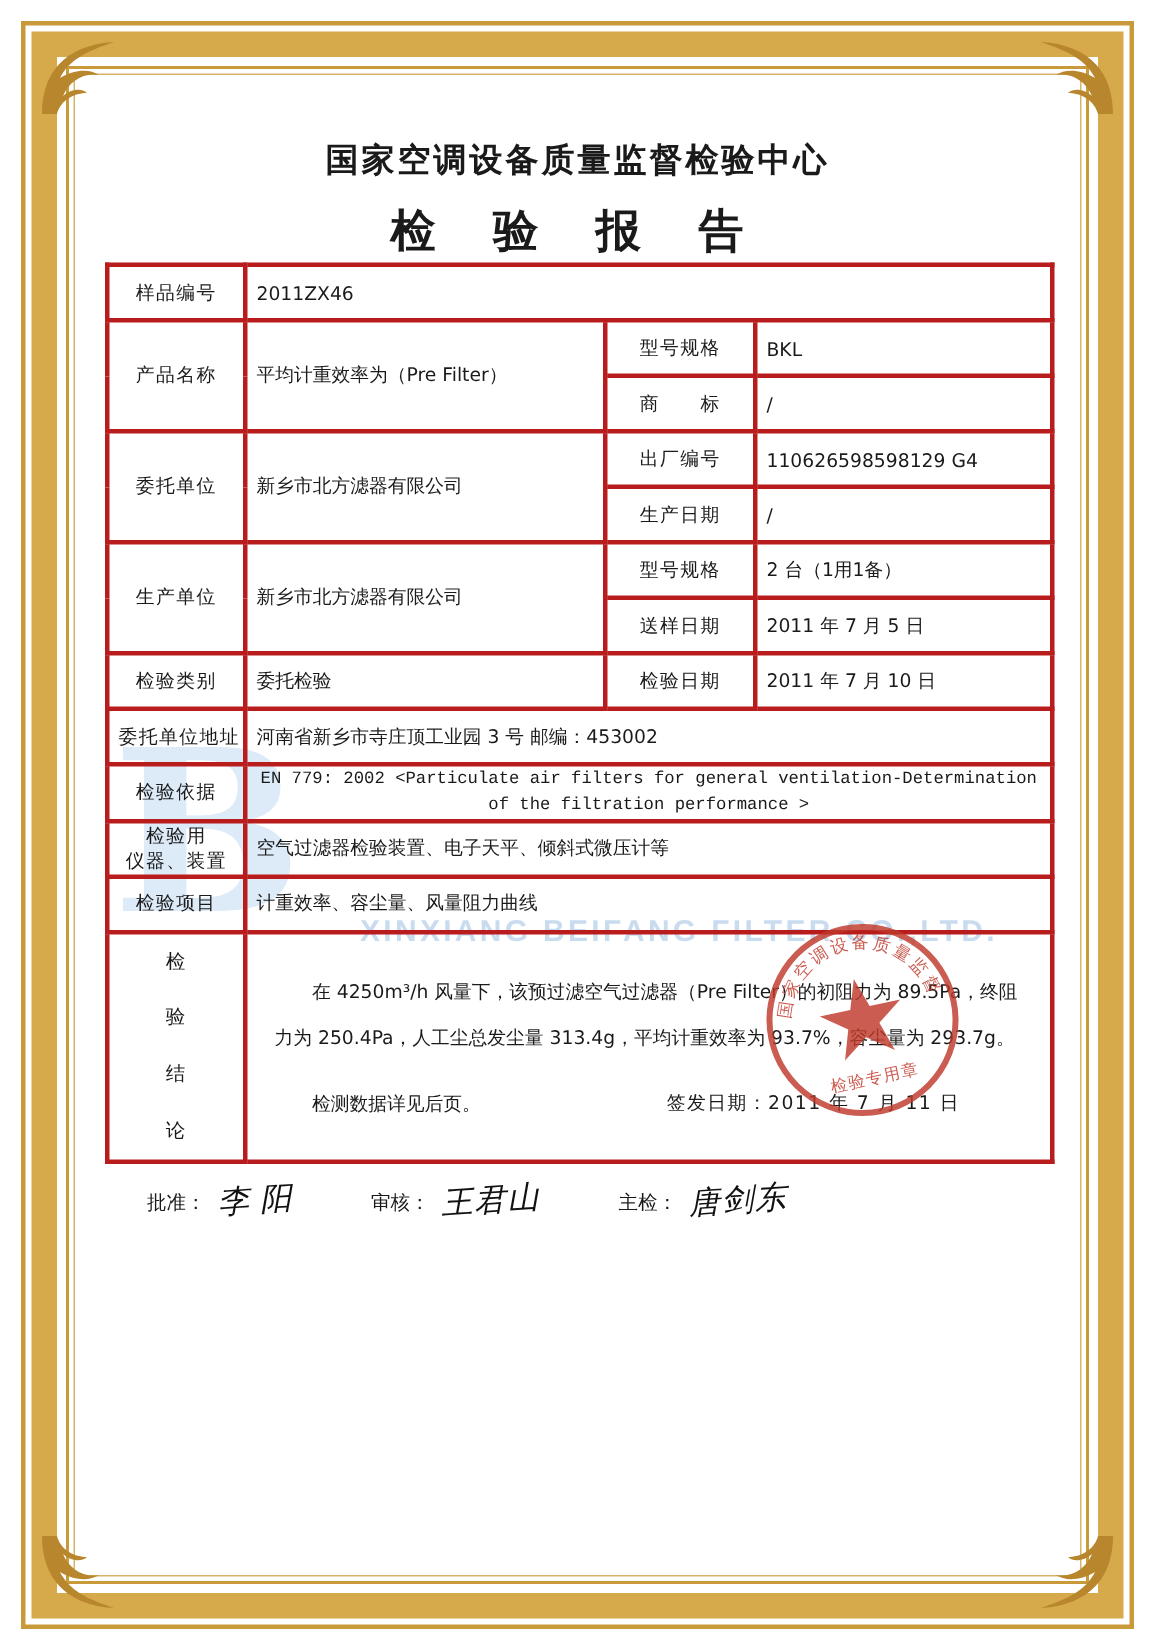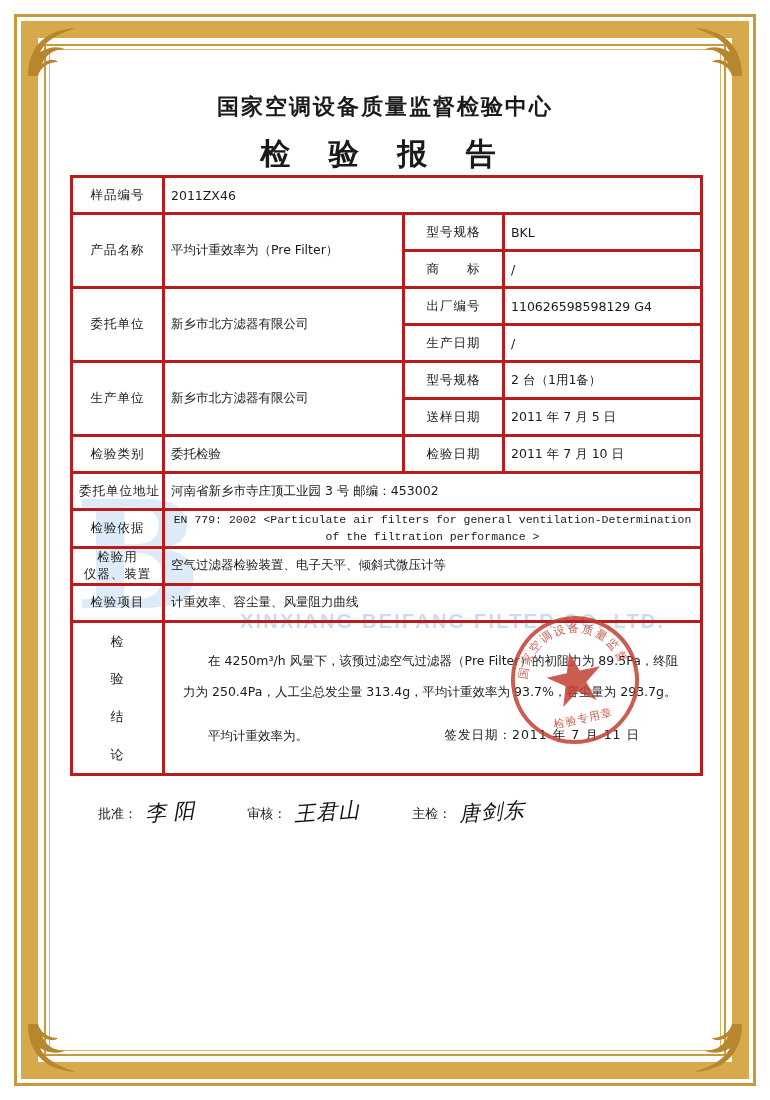--- a/index.html
+++ b/index.html
@@ -215,21 +215,21 @@
     width: 150px;
     height: 150px;
     z-index: 6;
     opacity: .82;
   }
   .stamp svg { width: 150px; height: 150px; }
 
   
   .sig-row {
     display: flex;
-    margin-top: 26px;
+    margin-top: 14px;
     font-size: 13px;
     font-family: "DejaVu Sans", sans-serif;
     align-items: flex-end;
     padding-left: 28px;
   }
   .sig-block {
     display: flex;
     align-items: flex-end;
     margin-right: 52px;
   }
@@ -355,21 +355,21 @@
         </tr>
         <tr>
           <td class="conclusion-label">
             <div>检</div>
             <div>验</div>
             <div>结</div>
             <div>论</div>
           </td>
           <td class="conclusion-body" colspan="3">
             <p>在 4250m³/h 风量下，该预过滤空气过滤器（Pre Filter）的初阻力为 89.5Pa，终阻力为 250.4Pa，人工尘总发尘量 313.4g，平均计重效率为 93.7%，容尘量为 293.7g。</p>
-            <p>平均计重效率为。</p>
+            <p>检测数据详见后页。</p>
 
             <div class="sign-date">
               <span>签发日期：</span><span>2011 年 7 月 11 日</span>
             </div>
 
             <div class="stamp">
               <svg viewBox="0 0 150 150">
                 <g transform="rotate(-12 75 75)">
                   <circle cx="75" cy="75" r="62" fill="none" stroke="#c0392b" stroke-width="4"></circle>
                   <path id="stampArc" d="M 75 75 m -48,0 a 48,48 0 1,1 96,0" fill="none"></path>

